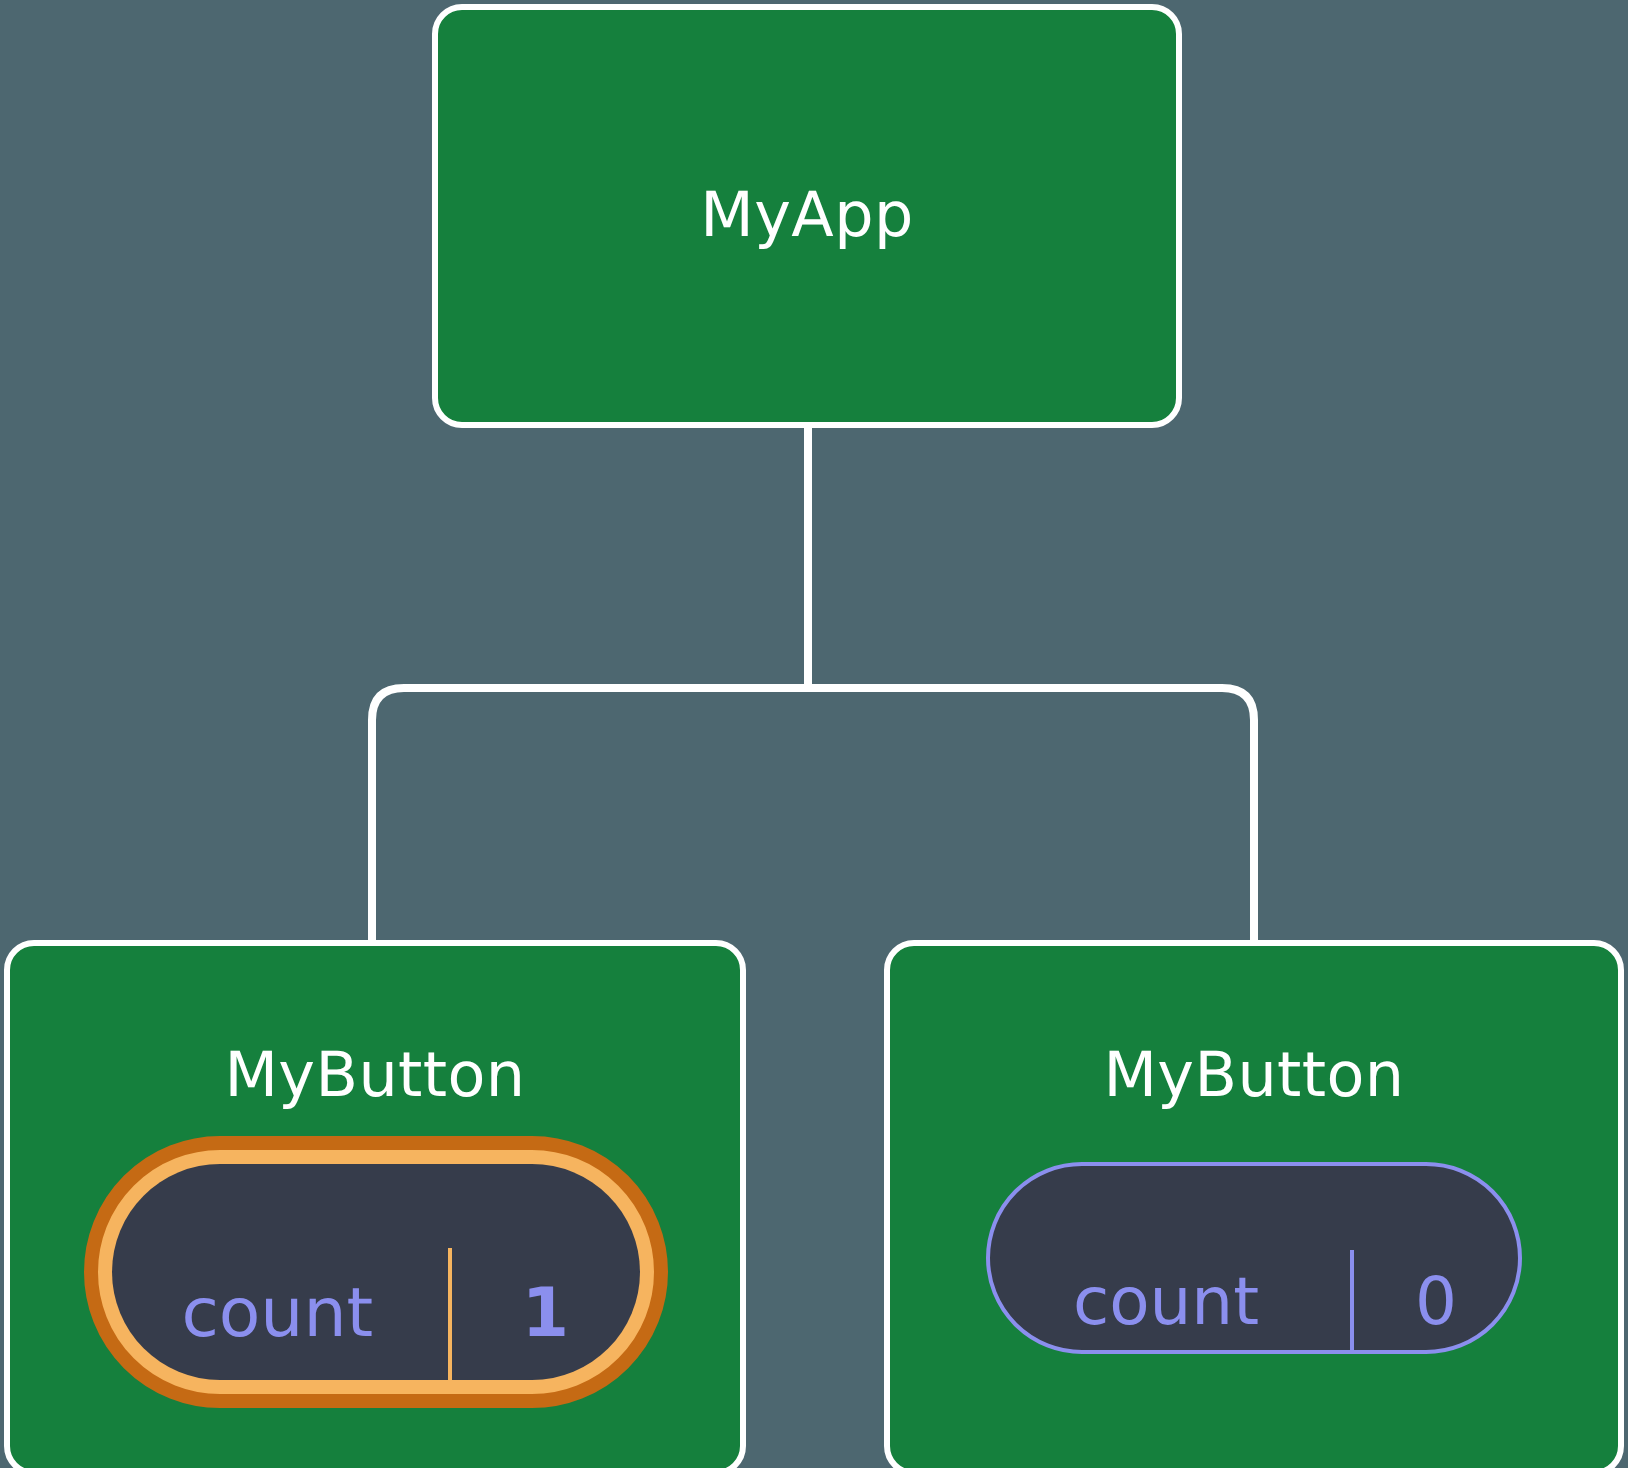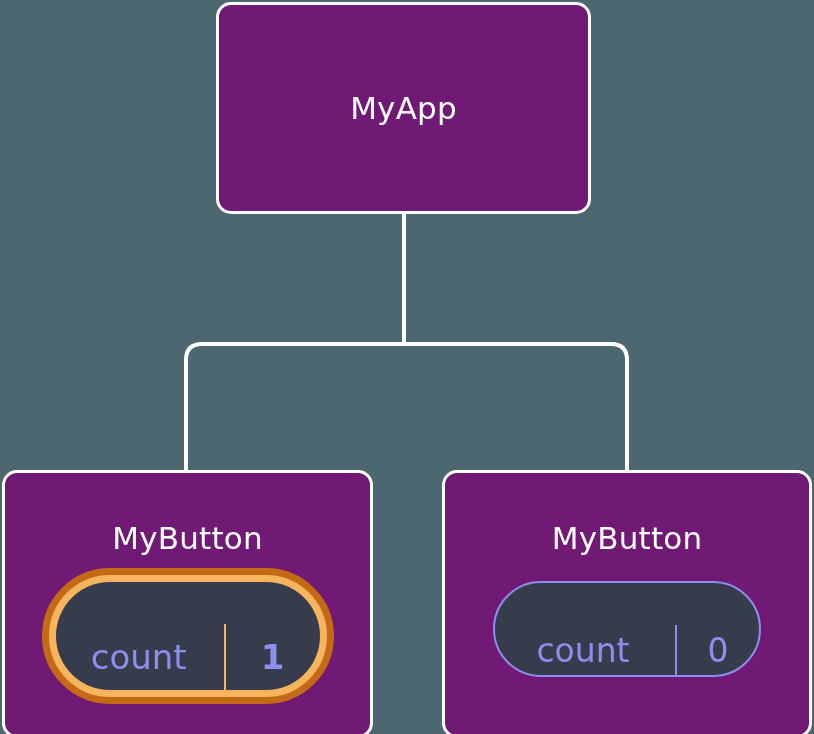--- a/index.html
+++ b/index.html
@@ -29,21 +29,21 @@
     top: 0;
     width: 814px;
     height: 734px;
     pointer-events: none;
   }
 
   
   .node {
     position: absolute;
     box-sizing: border-box;
-    background: #701a75;
+    background: #15803d;
     border: 3px solid #ffffff;
     border-radius: 15px;
     display: flex;
     flex-direction: column;
     align-items: center;
   }
 
   .node-title {
     color: #ffffff;
     font-size: 31px;

